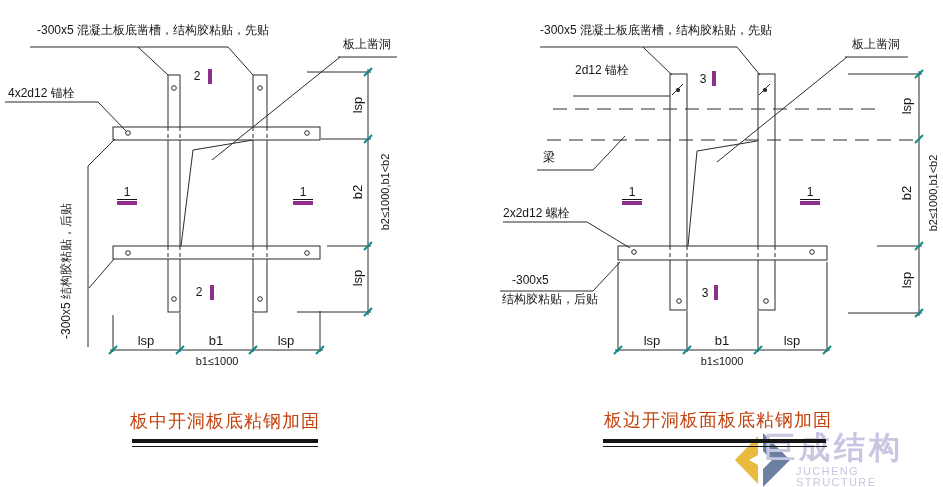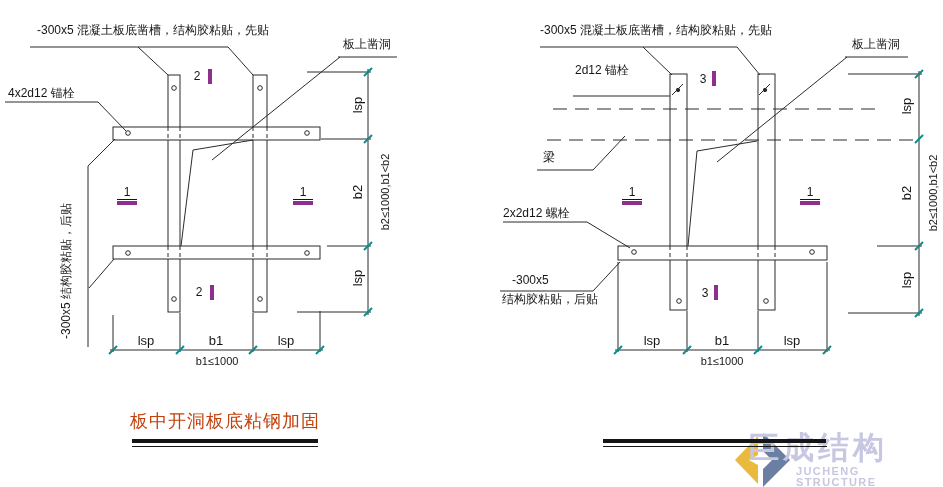--- a/index.html
+++ b/index.html
@@ -12,23 +12,23 @@
   #watermark { position:absolute; left:0; top:0; width:943px; height:487px; z-index:1; }
   .lbl { position:absolute; font-size:12px; color:#161616; white-space:nowrap; line-height:1; }
   .c { transform:translate(-50%,-50%); }
   .v { transform:translate(-50%,-50%) rotate(-90deg); }
   .dim { font-size:13px; }
   .small { font-size:11px; }
   .title { font-size:18px; letter-spacing:1px; color:#c2410c; }
   .subtitle { font-size:15px; letter-spacing:1px; color:#0d0d0d; }
   .bar { position:absolute; background:#151515; }
   .pmark { position:absolute; background:#8e2f8e; }
-  .wm-cn { position:absolute; left:748px; top:432px; font-size:31px; font-weight:bold;
+  .wm-cn { position:absolute; left:764px; top:432px; font-size:31px; font-weight:bold;
            letter-spacing:4px; color:#c7c7e2; line-height:1; }
-  .wm-en { position:absolute; left:796px; top:466px; font-size:11px; font-weight:bold;
+  .wm-en { position:absolute; left:796px; top:466px; font-size:11px; font-weight:normal;
            letter-spacing:1.4px; color:#c7c7e2; line-height:1; }
 </style>
 </head>
 <body>
 
 <div id="canvas">
 
   <div id="watermark">
     <svg width="60" height="62" style="position:absolute;left:733px;top:425px">
       <polygon points="2,35 25,11 25,30 16,35 25,40 25,59" fill="#e9ba3d"></polygon>
@@ -219,16 +219,17 @@
 
     <div class="lbl dim c" style="left:652px;top:340px">lsp</div>
     <div class="lbl dim c" style="left:722px;top:340px">b1</div>
     <div class="lbl dim c" style="left:792px;top:340px">lsp</div>
     <div class="lbl small c" style="left:722px;top:361px">b1≤1000</div>
     <div class="lbl dim v" style="left:906px;top:106px">lsp</div>
     <div class="lbl dim v" style="left:906px;top:193px">b2</div>
     <div class="lbl dim v" style="left:906px;top:280px">lsp</div>
     <div class="lbl small v" style="left:933px;top:193px">b2≤1000,b1&lt;b2</div>
 
+    <div class="lbl title c" style="left:718px;top:420px">板边开洞板面板底粘钢加固</div>
     <div class="bar" style="left:603px;top:439px;width:223px;height:4px"></div>
     <div class="bar" style="left:603px;top:446px;width:224px;height:1px"></div>
   </div>
 </div>
 
 </body></html>

